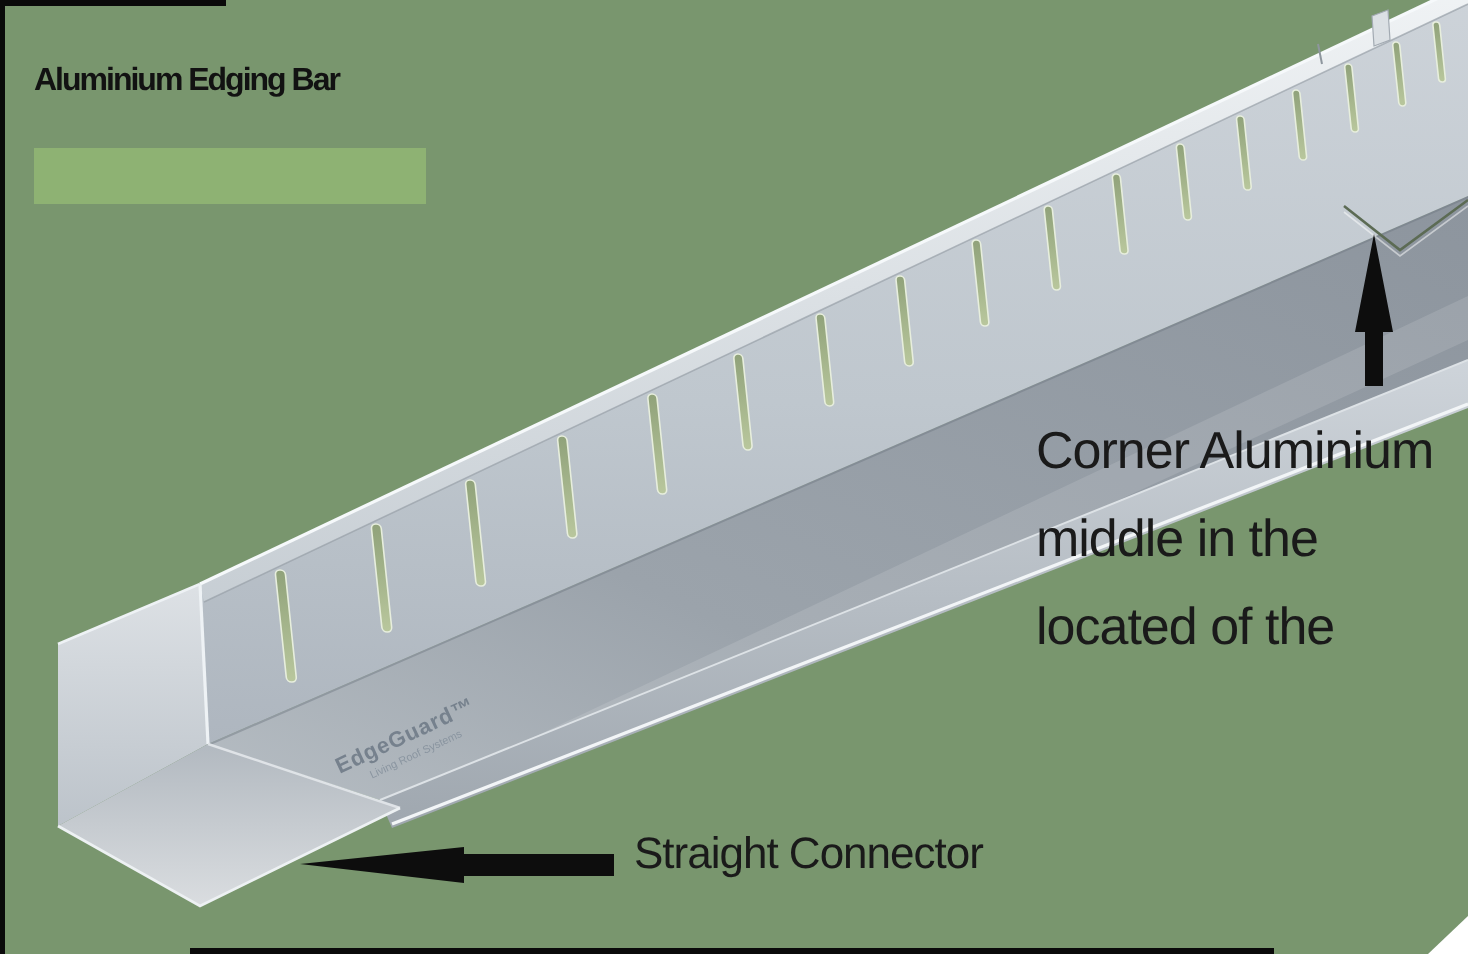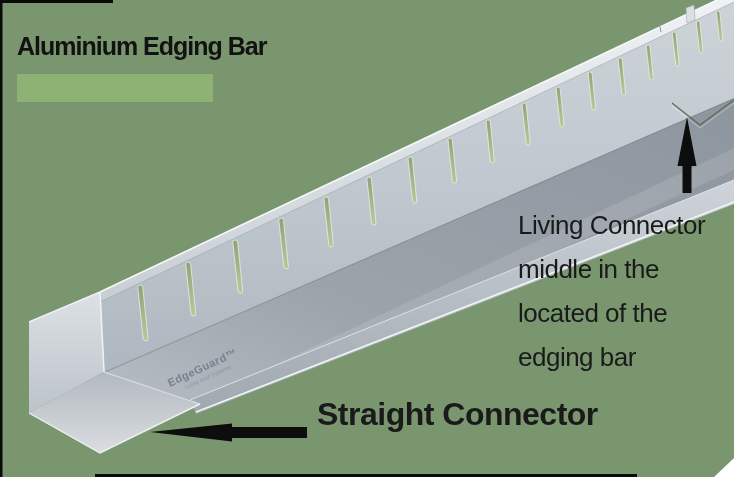--- a/index.html
+++ b/index.html
@@ -6,36 +6,36 @@
   #canvas{
     position:relative;
     width:734px;height:477px;
     background:#79966e;
     overflow:hidden;
     font-family:"Liberation Sans", sans-serif;
   }
   #canvas svg{position:absolute;left:0;top:0;}
   .page-title{
     position:absolute;left:17px;top:32px;
-    font-size:25px;font-weight:bold;letter-spacing:-1px;
+    font-size:16px;font-weight:bold;letter-spacing:-1px;
     color:#121212;white-space:nowrap;
   }
   .swatch{
     position:absolute;left:17px;top:74px;width:196px;height:28px;
     background:#8eb273;
   }
   .corner-note{
     position:absolute;left:518px;top:203px;width:216px;
     font-size:26px;line-height:44px;letter-spacing:-0.5px;
     color:#1a1a1a;
   }
   .corner-note div{white-space:nowrap;}
   .straight-note{
-    position:absolute;left:317px;top:396px;
-    font-size:32px;letter-spacing:-0.5px;color:#1a1a1a;white-space:nowrap;font-weight:bold;
+    position:absolute;left:317px;top:414px;
+    font-size:22px;letter-spacing:-0.5px;color:#1a1a1a;white-space:nowrap;
   }
 </style>
 </head>
 <body>
 
 <div id="canvas">
 
   <svg width="734" height="477" viewBox="0 0 734 477">
     <defs>
       <linearGradient id="gradWall" x1="0" y1="0" x2="0" y2="1">
@@ -144,21 +144,20 @@
       <rect x="95" y="474" width="542" height="3" fill="#0a0a0a"></rect>
       <polygon points="714,477 734,458 734,477" fill="#ffffff"></polygon>
     </g>
   </svg>
 
   <div class="page-title">Aluminium Edging Bar</div>
 
   <div class="swatch"></div>
 
   <div class="corner-note">
-    <div>Living Connector</div>
+    <div>Corner Aluminium</div>
     <div>middle in the</div>
     <div>located of the</div>
-    <div>edging bar</div>
   </div>
 
   <div class="straight-note">Straight Connector</div>
 
 </div>
 
 </body></html>

